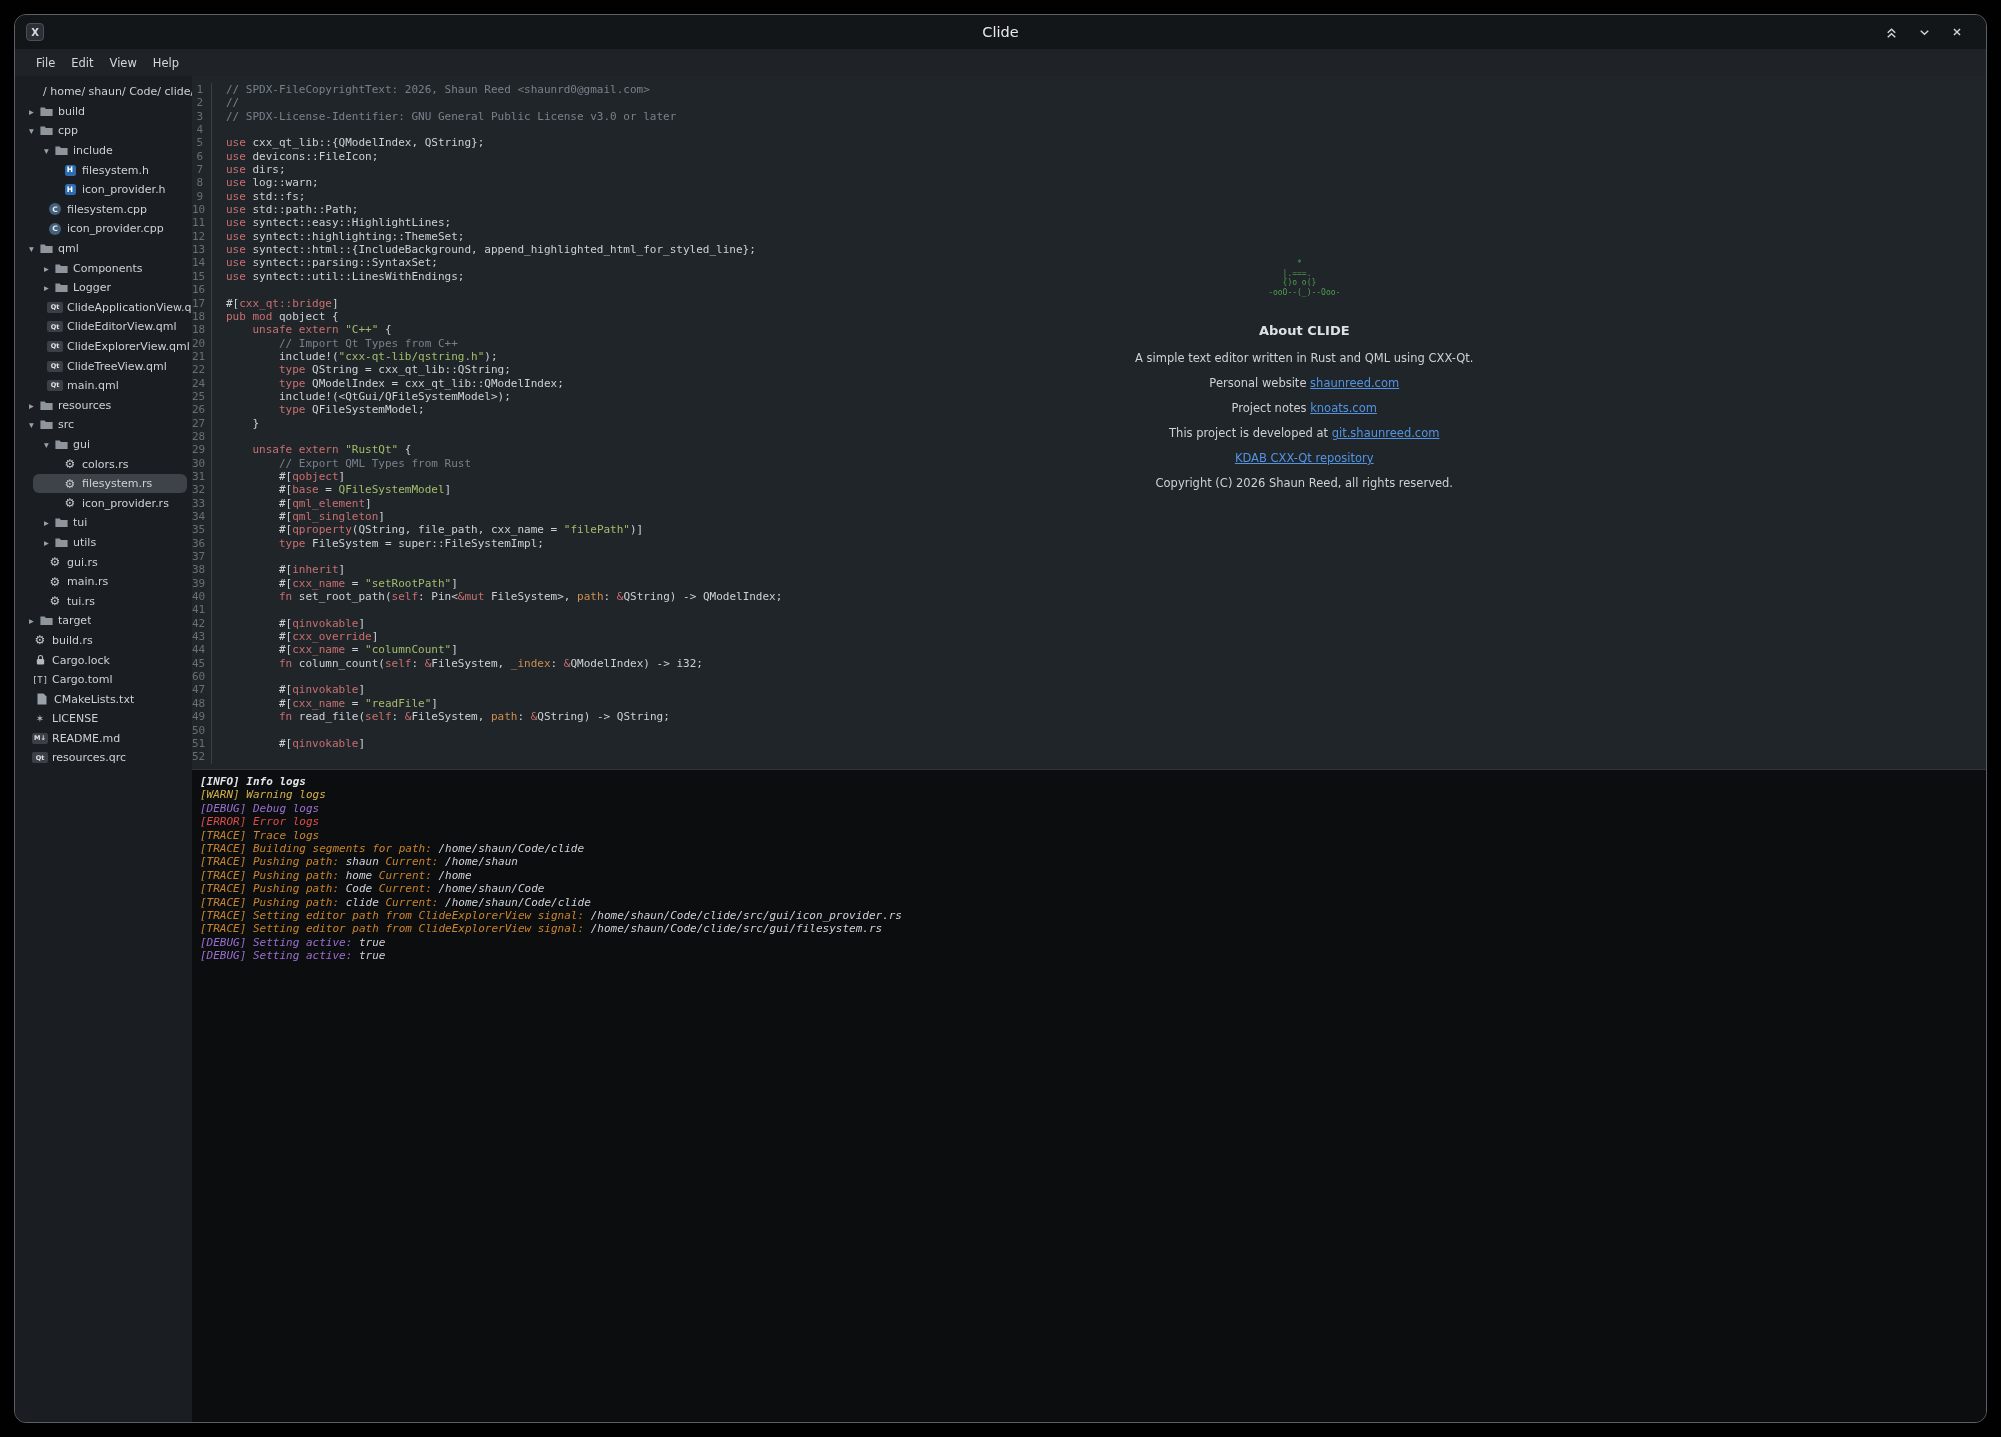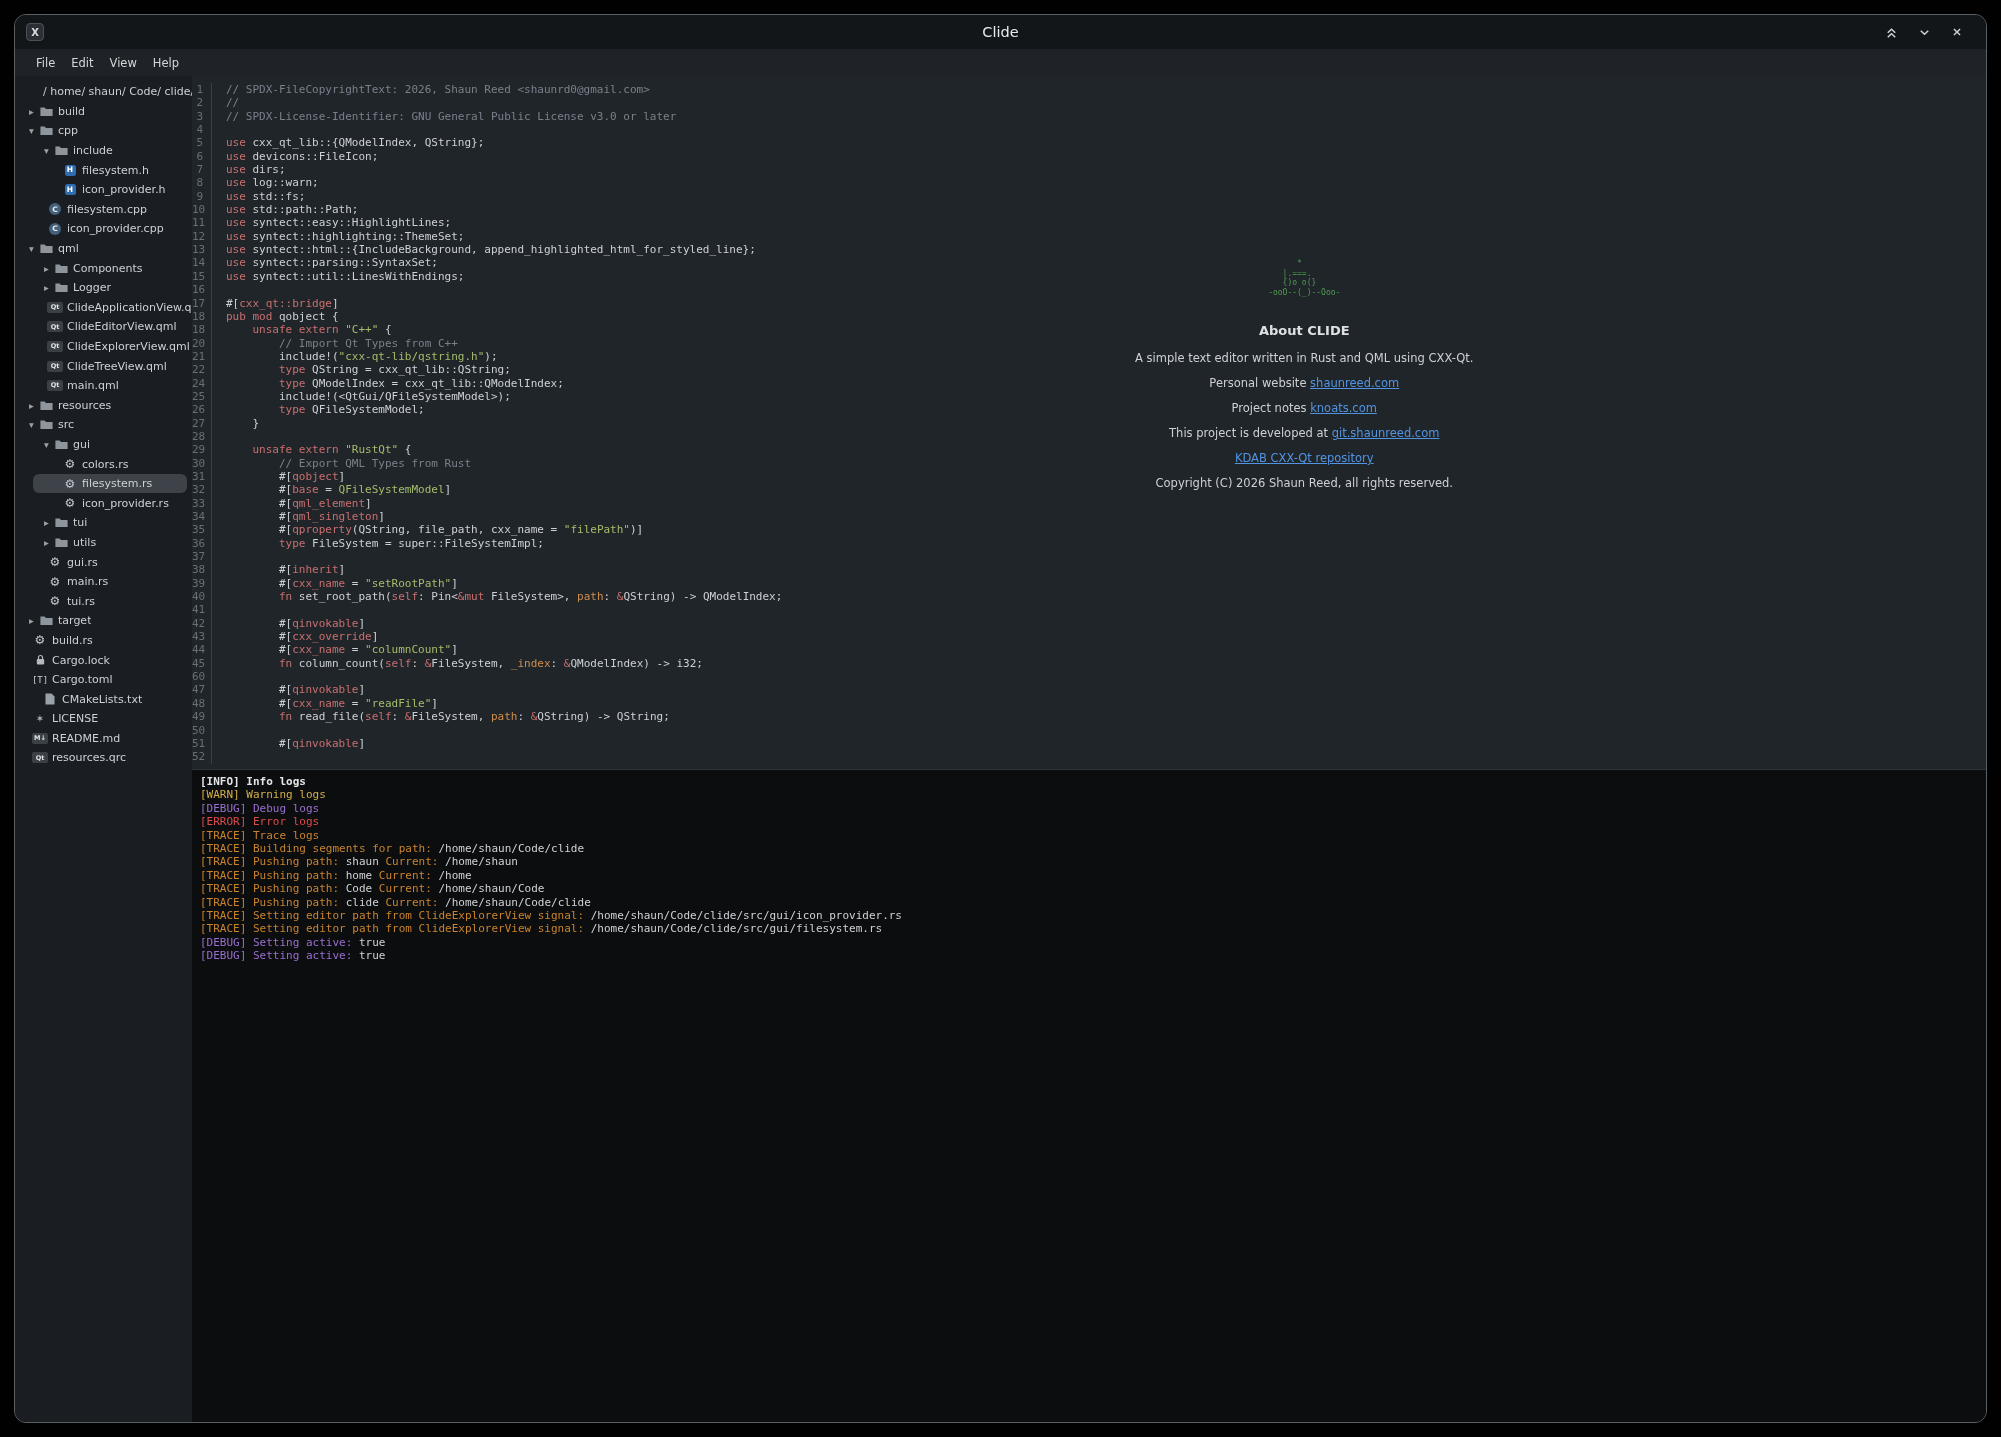--- a/index.html
+++ b/index.html
@@ -53,21 +53,21 @@
   .tok-o{color:var(--param);}
   
   .about{position:absolute;top:183px;left:62%;transform:translateX(-50%);width:540px;text-align:center;color:#cdd1d5;font-family:"DejaVu Sans",sans-serif;}
   .ascii{font-family:"DejaVu Sans Mono",monospace;font-size:8px;line-height:9.5px;color:var(--ascii-green);white-space:pre;display:inline-block;text-align:left;margin-bottom:26px;}
   .about-title{font-size:13px;font-weight:bold;color:#dde1e4;margin-bottom:13px;}
   .about-sub{font-size:11.5px;margin-bottom:11px;}
   .about-row{font-size:11.5px;margin-bottom:11px;}
   .link{color:var(--link);text-decoration:underline;cursor:pointer;}
   .about-copy{font-size:11.5px;}
   
-  .logpanel{flex:1;background:#0c0d0f;border-top:1px solid #2e3338;padding:5px 8px;font-family:"DejaVu Sans Mono",monospace;font-size:11px;line-height:13.4px;overflow:hidden;}
+  .logpanel{flex:1;background:#0c0d0f;border-top:1px solid #2e3338;padding:5px 8px;font-family:"DejaVu Sans Mono",monospace;font-size:11px;line-height:13.4px;overflow:hidden;font-style:italic;}
   .lg{white-space:pre;}
   .lg-info{color:var(--log-info);font-weight:bold;}
   .lg-warn{color:var(--log-warn);}
   .lg-debug{color:var(--log-debug);}
   .lg-error{color:var(--log-error);}
   .lg-trace{color:var(--log-trace);}
   .lg-val{color:#ced2d6;}
 </style>
 </head>
 <body>
@@ -347,21 +347,21 @@
               </span>
               <span class="tlabel">Cargo.lock</span>
             </div>
             <div class="trow" style="padding-left: 10px;">
               <span class="arrow none"></span>
               <span class="ficon">
                 <span class="toml-ic">[T]</span>
               </span>
               <span class="tlabel">Cargo.toml</span>
             </div>
-            <div class="trow" style="padding-left: 20px;">
+            <div class="trow" style="padding-left: 12px;">
               <span class="arrow none"></span>
               <span class="ficon">
                 <svg width="10" height="12" viewBox="0 0 10 12">
                   <path fill="#9aa1a8" d="M0.5 0.5h6l3 3v8h-9z"></path>
                 </svg>
               </span>
               <span class="tlabel">CMakeLists.txt</span>
             </div>
             <div class="trow" style="padding-left: 10px;">
               <span class="arrow none"></span>

